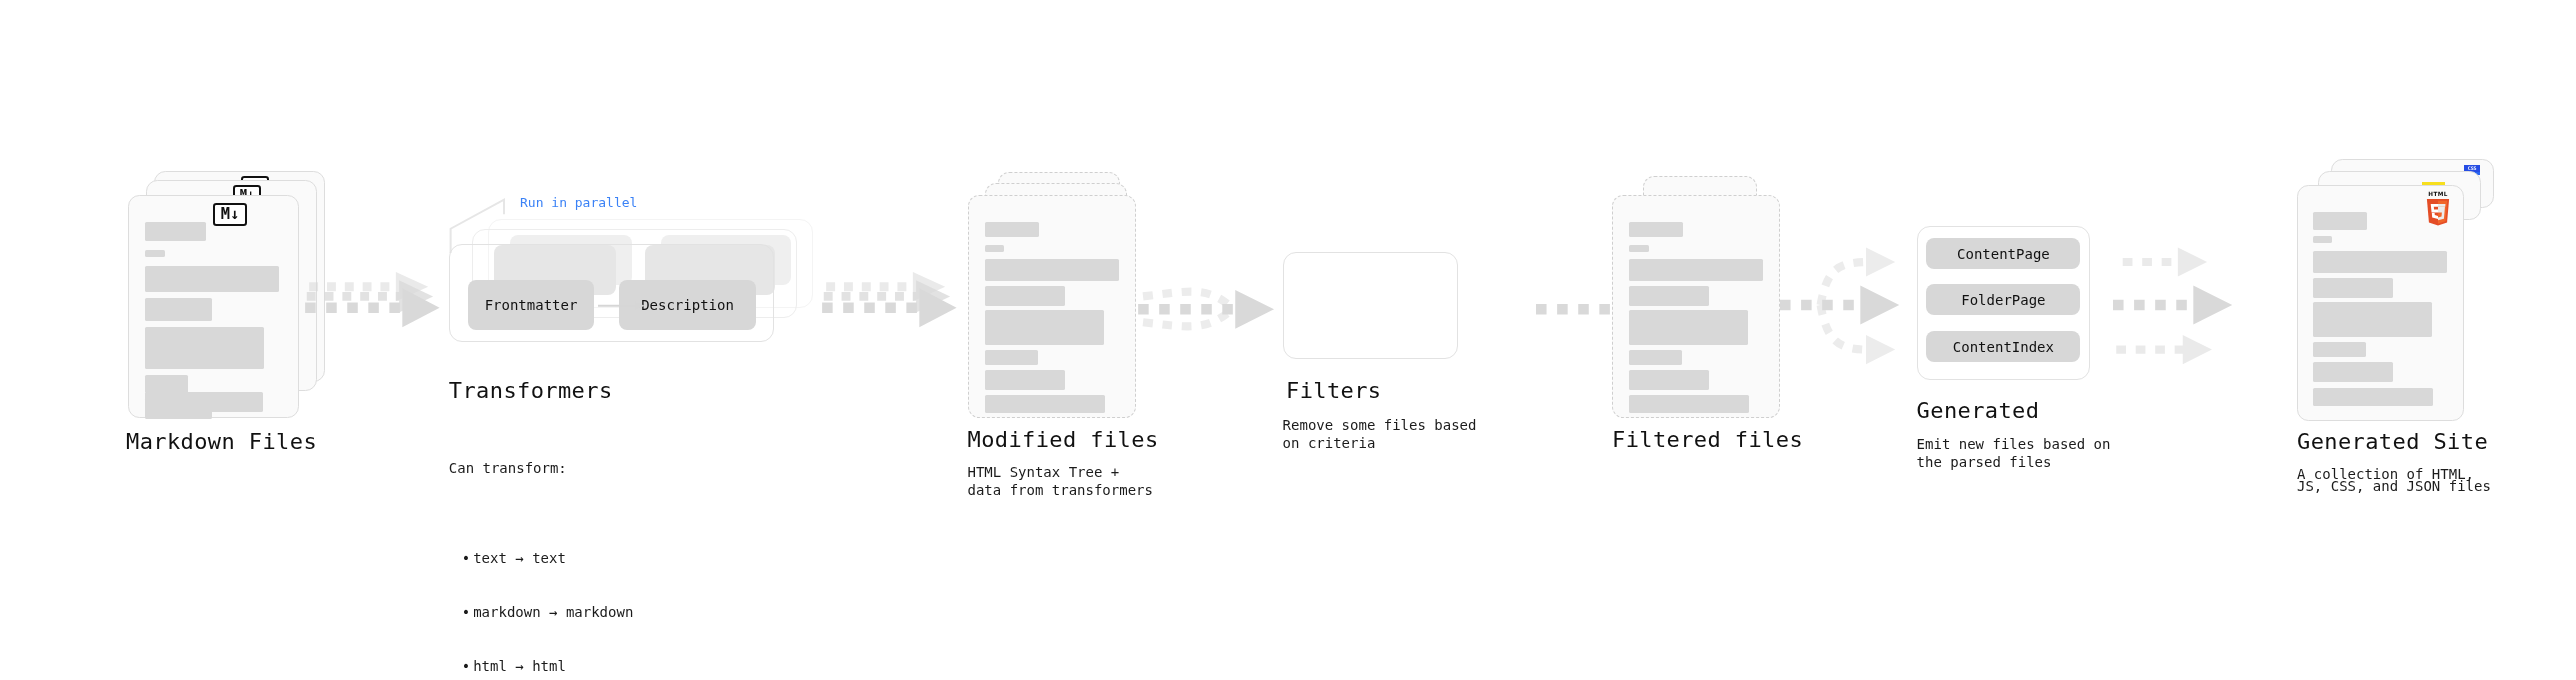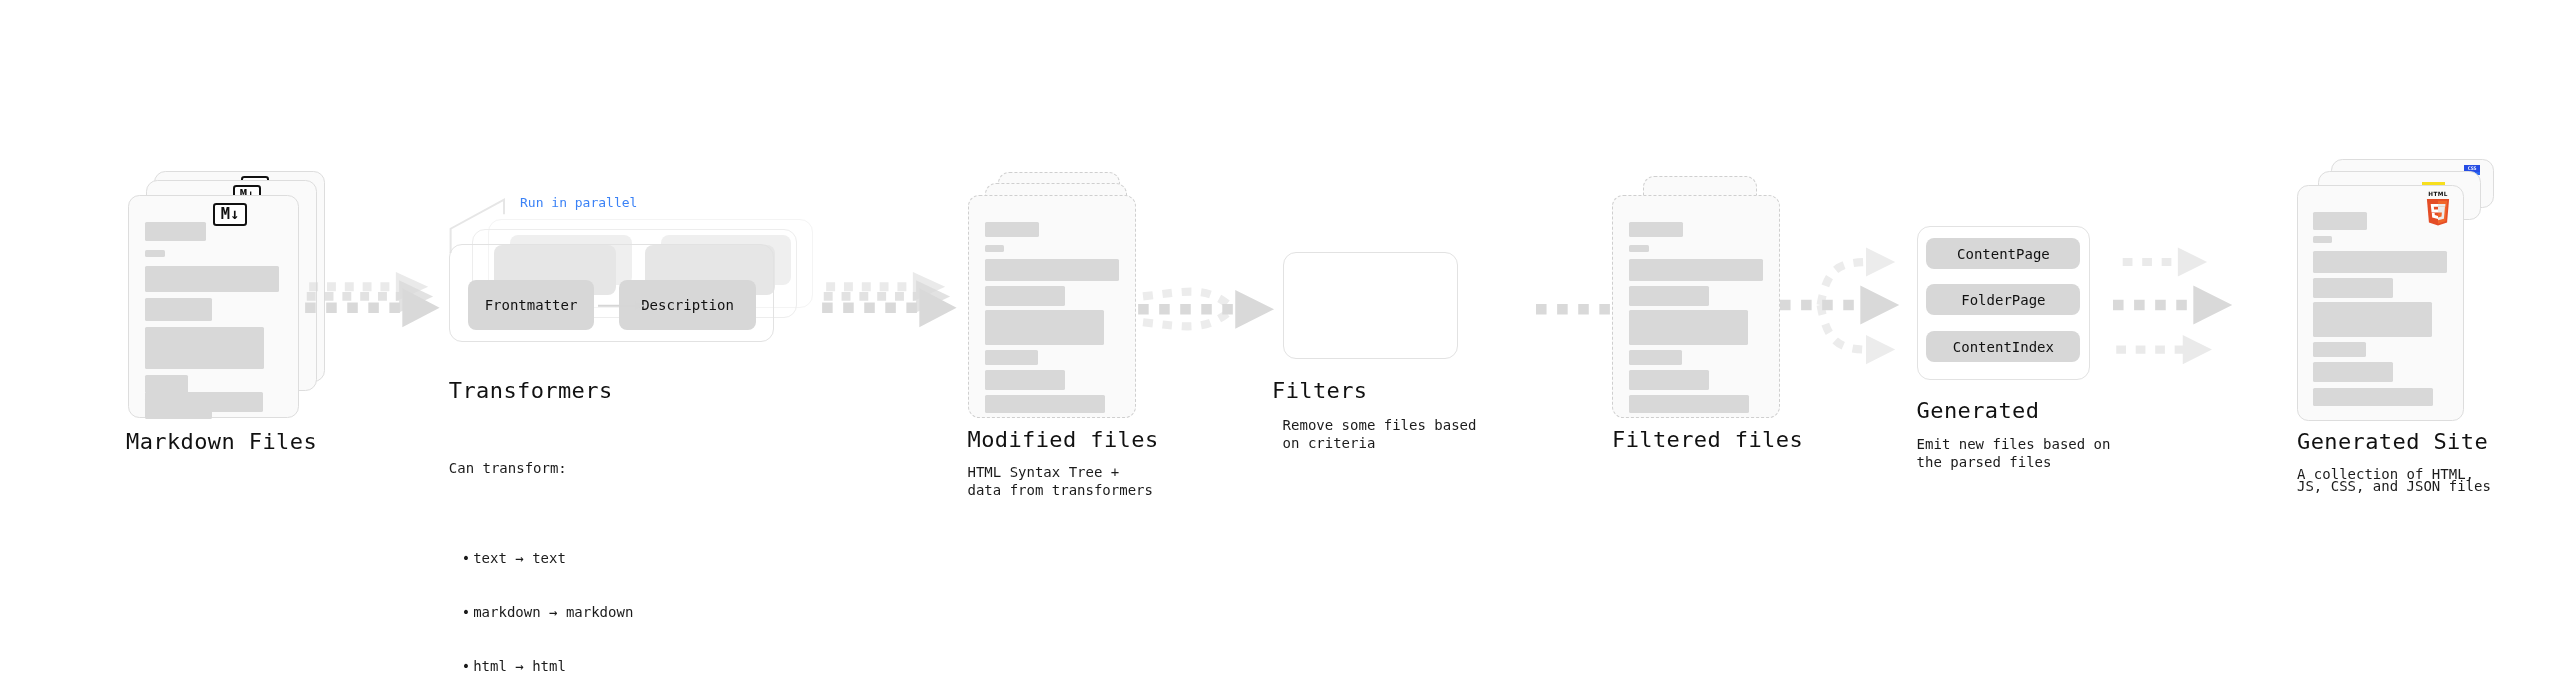--- a/index.html
+++ b/index.html
@@ -225,21 +225,21 @@
   <path d="M6 40 C60 34 85 26 116 54" fill="none" stroke="#ececec" stroke-width="10" stroke-dasharray="12 12"></path>
   <path d="M6 72 C60 78 85 84 116 56" fill="none" stroke="#ececec" stroke-width="10" stroke-dasharray="12 12"></path>
   <line x1="0" y1="56" x2="126" y2="56" stroke="#d9d9d9" stroke-width="13" stroke-dasharray="13 13"></line>
   <polygon points="120,32 168,56 120,80" fill="#d9d9d9"></polygon>
 </svg>
 
 <div class="stage" style="left:1268px;top:0;width:309px;height:681px;">
 
   <div class="panel" style="left:14.6px;top:252px;width:175px;height:107px;"></div>
 
-  <div class="title" style="left:4px;top:378px;">Filters</div>
+  <div class="title" style="left:18px;top:378px;">Filters</div>
   <div class="sub" style="left:14.6px;top:416px;">Remove some files based</div>
   <div class="sub" style="left:14.6px;top:434px;">on criteria</div>
 </div>
 
 <svg class="arrowlayer" style="left:1536px;top:288px;width:134px;height:49px;" viewBox="0 0 165 60">
   <line x1="0" y1="26" x2="104" y2="26" stroke="#d9d9d9" stroke-width="13" stroke-dasharray="13 13"></line>
   <polygon points="98,2 146,26 98,50" fill="#d9d9d9"></polygon>
 </svg>
 
 <div class="stage" style="left:1576px;top:0;width:341px;height:681px;">

